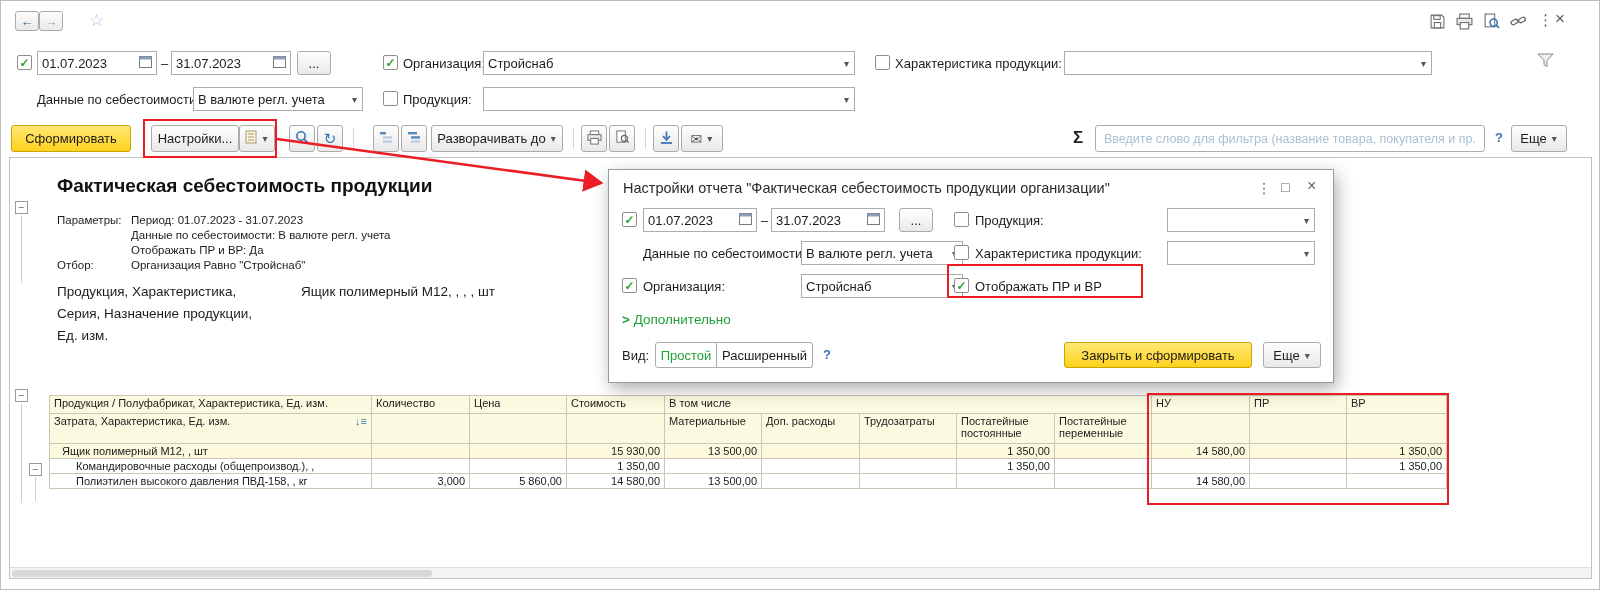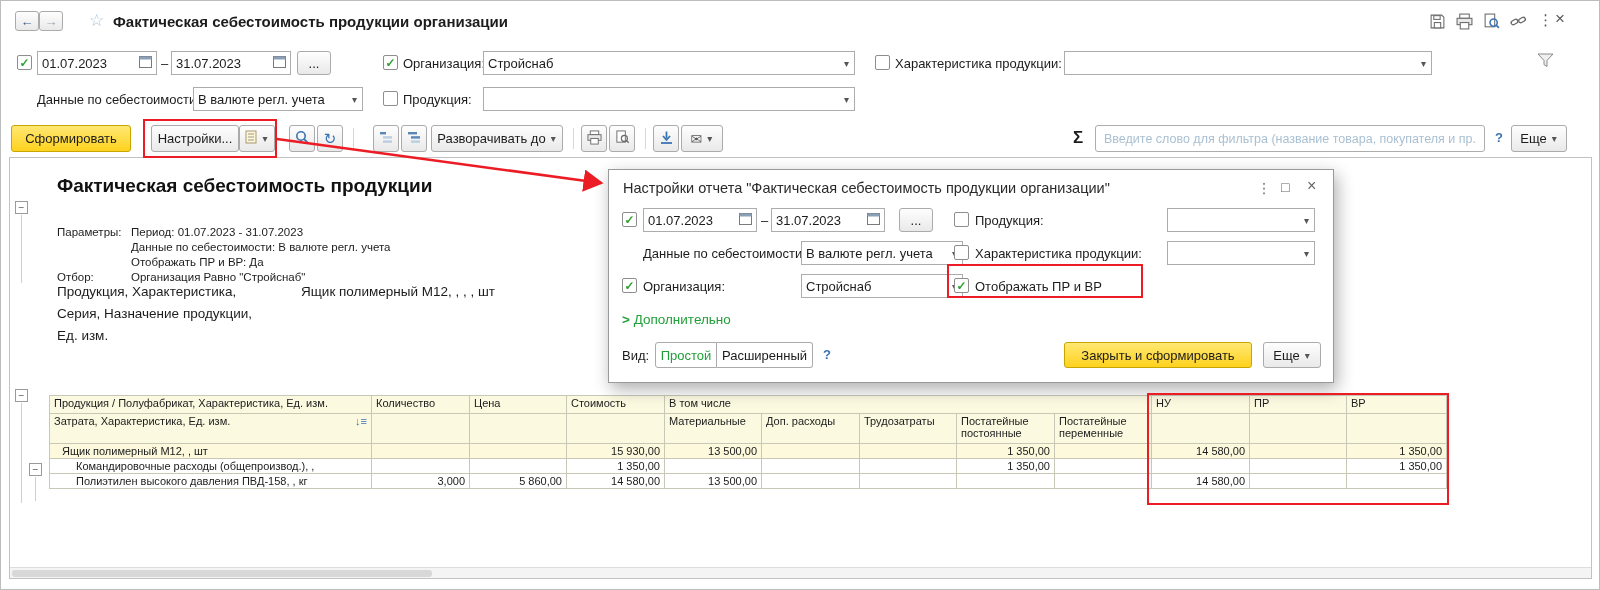--- a/index.html
+++ b/index.html
@@ -26,21 +26,21 @@
   .linkq { color:#3B74B3; font-weight:bold; cursor:pointer; }
 
   
   .report-region { position:absolute; left:8px; top:156px; width:1583px; height:422px;
                    border:1px solid #C2C2C2; background:#fff; }
   .grpbox { position:absolute; width:13px; height:13px; border:1px solid #9A9A9A; background:#fff;
             display:flex; align-items:center; justify-content:center; font-size:10px; color:#555;
             line-height:1; cursor:pointer; }
   .grpline { position:absolute; width:1px; background:#CFCFCF; }
   .rtitle { position:absolute; font-size:19px; font-weight:bold; color:#111; white-space:nowrap; }
-  .param { position:absolute; font-size:11.5px; white-space:nowrap;margin-top:12px; }
+  .param { position:absolute; font-size:11.5px; white-space:nowrap; }
   .gtxt { position:absolute; font-size:13.5px; white-space:nowrap; }
 
   
   .rtable { position:absolute; left:48px; top:394px; border-collapse:collapse; table-layout:fixed;
             width:1397px; font-size:11px; }
   .rtable th, .rtable td { border:1px solid #C9C8B6; padding:1px 4px; overflow:hidden; }
   .rtable th { background:#FBF9E0; font-weight:normal; text-align:left; vertical-align:top; }
   .rtable td { white-space:nowrap; background:#fff; }
   .rtable td.num { text-align:right; }
   tr.rowA th { height:18px; }
@@ -78,21 +78,20 @@
 
 <div class="screen">
 
   <div class="btn abs" style="left:14px;top:10px;width:24px;height:20px">
       <span class="glyph" style="color:#35618F">←</span>
     </div>
   <div class="btn abs" style="left:38px;top:10px;width:24px;height:20px">
       <span class="glyph" style="color:#9AA7B5">→</span>
     </div>
   <span class="abs" style="left:88px;top:9px;font-size:17px;color:#A9C4DE;cursor:pointer">☆</span>
-  <div class="abs" style="left:112px;top:12px;font-size:15px;font-weight:bold">Фактическая себестоимость продукции организации</div>
 
   <div class="abs" style="left:1428px;top:12px;cursor:pointer">
     <svg width="17" height="17" viewBox="0 0 16 16">
         <path d="M2 2h10l2 2v10H2z" fill="#fff" stroke="#6B6B6B"></path>
         <rect x="5" y="9" width="6" height="5" fill="#fff" stroke="#6B6B6B"></rect>
         <rect x="4.5" y="2.5" width="6" height="3.5" fill="#fff" stroke="#6B6B6B"></rect>
       </svg>
   </div>
   <div class="abs" style="left:1455px;top:12px;cursor:pointer">
     <svg width="17" height="17" viewBox="0 0 16 16">

